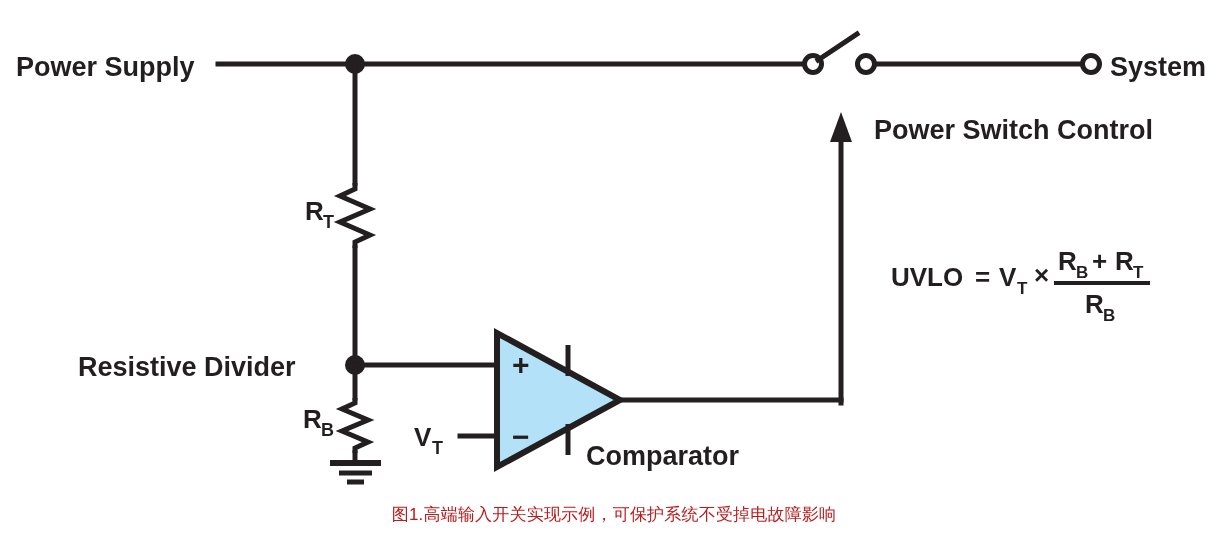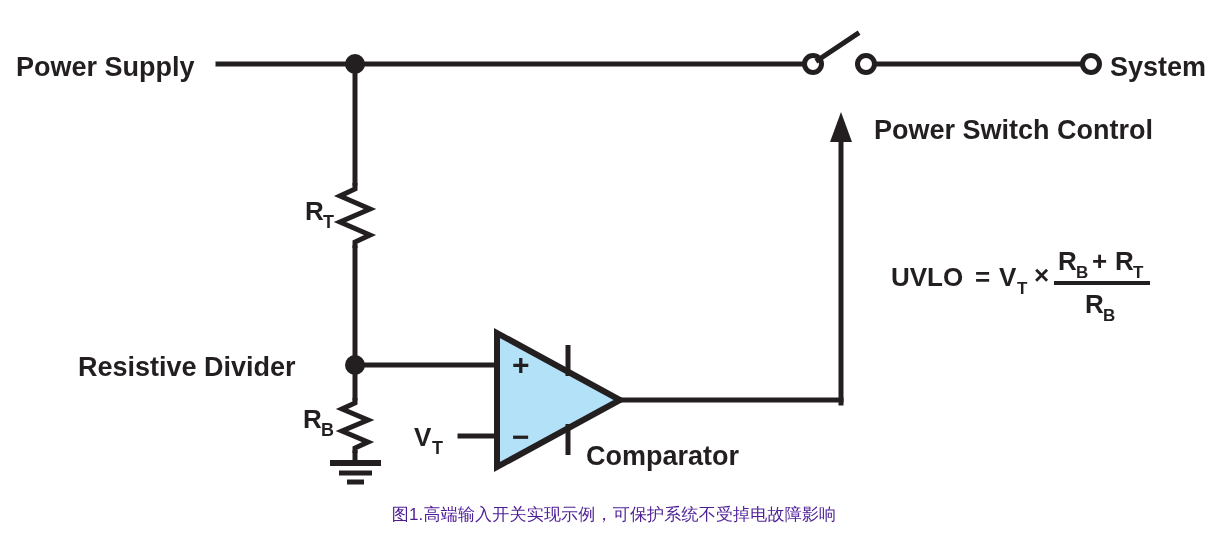--- a/index.html
+++ b/index.html
@@ -69,21 +69,21 @@
   .formula-big { font-size: 26px; }
   .formula-sub { font-size: 17px; }
   .caption {
     position: absolute;
     left: 0;
     top: 503px;
     width: 1228px;
     text-align: center;
     font-family: "Liberation Sans", sans-serif;
     font-size: 17px;
-    color: #4c1d95;
+    color: #b91c1c;
     letter-spacing: 0.2px;
   }
 </style>
 </head>
 <body>
 
 <div id="figure-root">
 
   <svg class="schematic" viewBox="0 0 1228 542">
 

